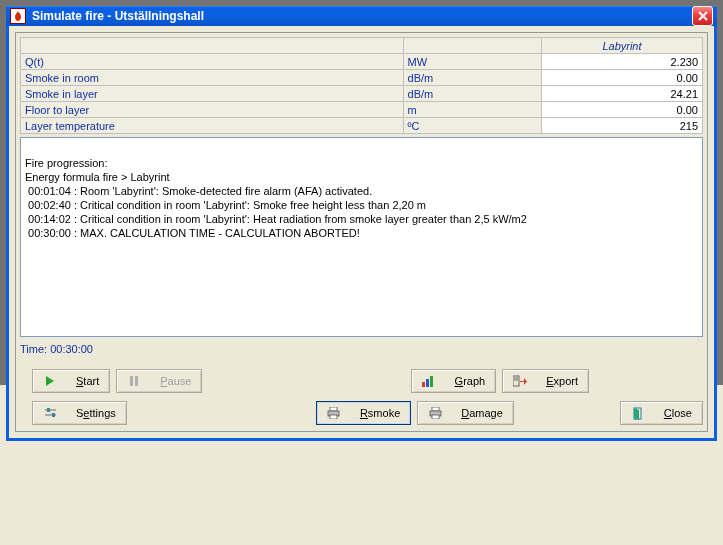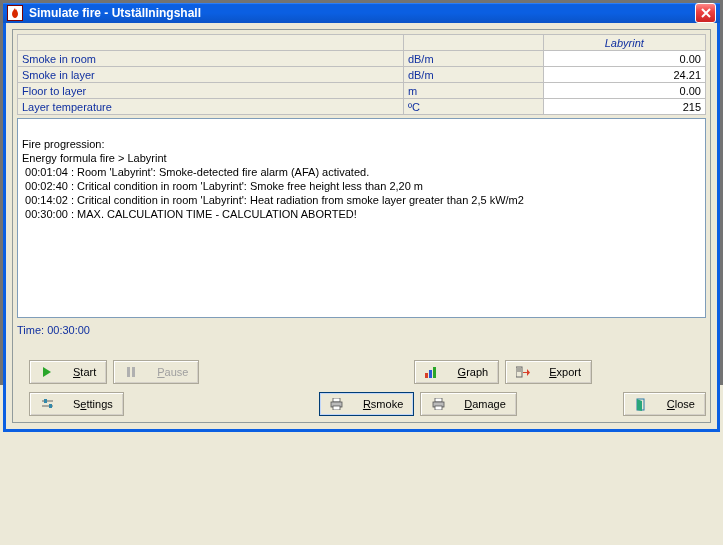--- a/index.html
+++ b/index.html
@@ -9,21 +9,21 @@
     font-size: 11px;
     background: #ece9d8;
     width: 723px;
     height: 545px;
     overflow: hidden;
   }
   .window {
     width: 723px;
     height: 385px;
     background: #f97316;
-    border: 3px solid #737373;
+    border: 6px solid #737373;
     display: flex;
     flex-direction: column;
   }
   .titlebar {
     height: 24px;
     background: linear-gradient(to bottom, #3a8bff 0%, #0b5fe2 8%, #0b5fe2 50%, #0a53c7 100%);
     display: flex;
     align-items: center;
     padding: 0 4px;
     color: white;
@@ -124,21 +124,21 @@
     padding: 18px 4px;
     line-height: 14px;
     color: #000;
     overflow: auto;
     min-height: 200px;
     white-space: pre;
   }
 
   .time-row {
     margin-top: 6px;
-    margin-bottom: 18px;
+    margin-bottom: 8px;
     color: #1030a0;
     font-size: 11px;
   }
   .time-row .tlabel { color: #1030a0; }
   .time-row .tval { color: #1030a0; }
 
   
   .btn {
     display: inline-flex;
     align-items: center;
@@ -200,20 +200,25 @@
     <div class="inner">
 
       <table class="results">
         <tbody>
             <tr>
           <th class="corner label-col"></th>
           <th class="corner unit-col"></th>
           <th class="col-header val-col">Labyrint</th>
         </tr>
         <tr>
+          <td class="label-col">Q(t)</td>
+          <td class="unit-col">MW</td>
+          <td class="val-col">2.230</td>
+        </tr>
+        <tr>
           <td class="label-col">Smoke in room</td>
           <td class="unit-col">dB/m</td>
           <td class="val-col">0.00</td>
         </tr>
         <tr>
           <td class="label-col">Smoke in layer</td>
           <td class="unit-col">dB/m</td>
           <td class="val-col">24.21</td>
         </tr>
         <tr>

